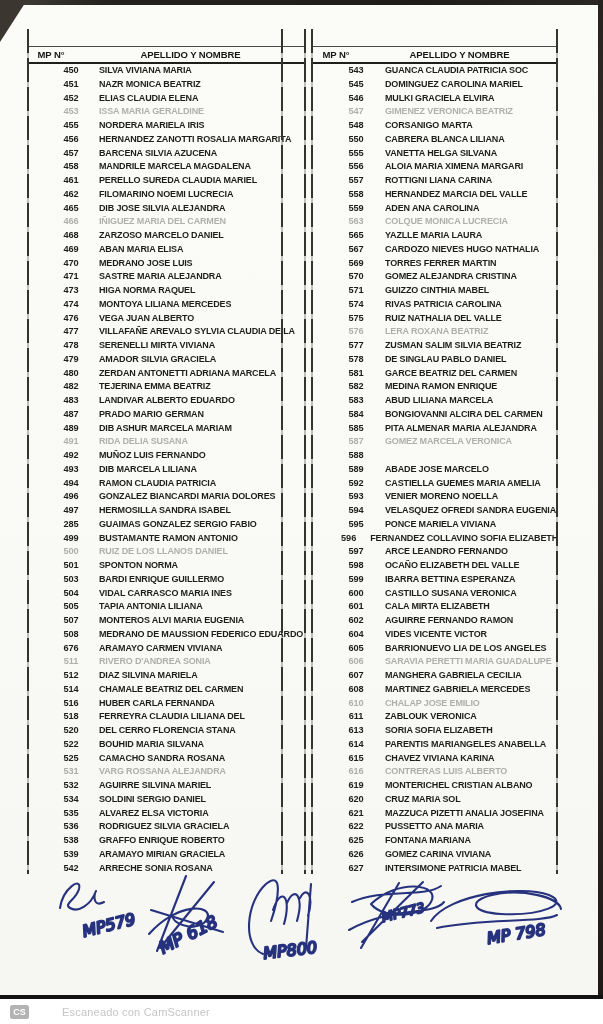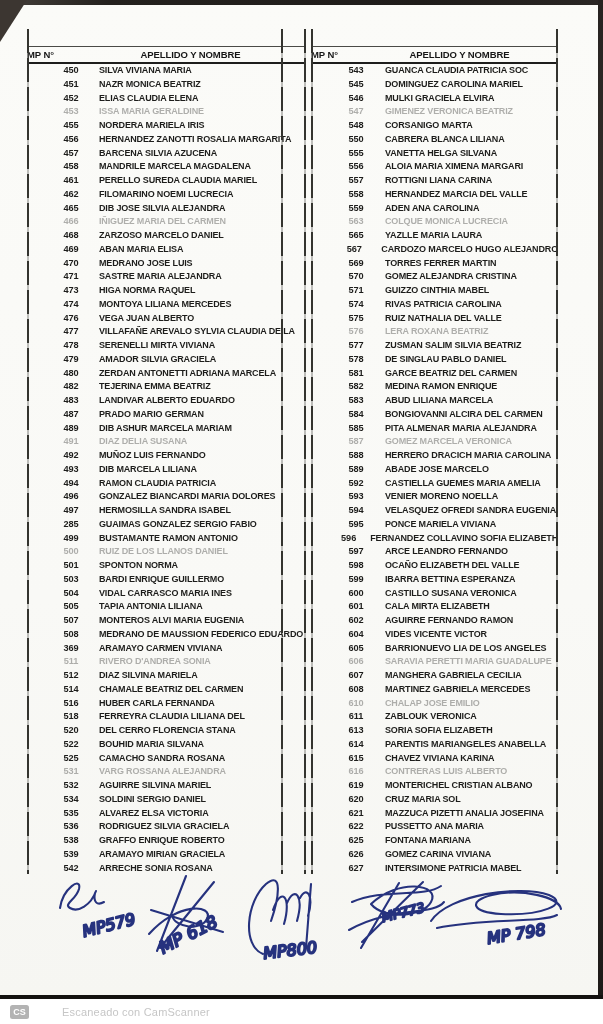--- a/index.html
+++ b/index.html
@@ -20,21 +20,21 @@
     background:linear-gradient(180deg,#262220,#3a3430 30%,#2c2826 70%,#1d1a18);z-index:5;}
   .corner-wedge{position:absolute;left:0;top:0;width:0;height:0;
     border-top:42px solid #3c3631;border-right:27px solid transparent;z-index:6;filter:blur(.4px);}
   .edge-bottom{position:absolute;left:0;top:995px;width:603px;height:4px;background:#141210;z-index:5;}
   
   .tbl{position:absolute;top:46px;z-index:2;}
   .tbl-left{left:27px;width:279px;}
   .tbl-right{left:311px;width:247px;}
   .thead{display:flex;align-items:center;height:15px;
     border-top:1px solid #4a4a46;border-bottom:2.5px solid #1e1e1c;}
-  .h-mp{width:48px;text-align:left;font-size:9.5px;font-weight:bold;color:#161616;letter-spacing:-.1px;}
+  .h-mp{width:48px;text-align:center;font-size:9.5px;font-weight:bold;color:#161616;letter-spacing:-.1px;}
   .tbl-right .h-mp{width:50px;}
   .h-name{flex:1;text-align:center;font-size:9.5px;font-weight:bold;color:#161616;letter-spacing:-.1px;}
   .tbody{position:relative;margin-left:20px;}
   .row{display:flex;height:13.75px;line-height:13.9px;white-space:nowrap;}
   .row .mp{width:48px;text-align:center;font-size:9.2px;font-weight:bold;color:#1d1d1b;letter-spacing:-.1px;}
   .tbl-right .row .mp{width:50px;}
   .row .nm{flex:1;padding-left:4px;font-size:9px;font-weight:bold;color:#1d1d1b;letter-spacing:-.15px;}
   .row.faded .mp,.row.faded .nm{color:rgba(70,70,66,.42);}
   
   .vline{position:absolute;top:0;width:2px;
@@ -174,21 +174,21 @@
       <div class="row">
         <div class="mp">487</div>
         <div class="nm">PRADO MARIO GERMAN</div>
       </div>
       <div class="row">
         <div class="mp">489</div>
         <div class="nm">DIB ASHUR MARCELA MARIAM</div>
       </div>
       <div class="row faded">
         <div class="mp">491</div>
-        <div class="nm">DIAZ DELIA SUSANA</div>
+        <div class="nm">RIDA DELIA SUSANA</div>
       </div>
       <div class="row">
         <div class="mp">492</div>
         <div class="nm">MUÑOZ LUIS FERNANDO</div>
       </div>
       <div class="row">
         <div class="mp">493</div>
         <div class="nm">DIB MARCELA LILIANA</div>
       </div>
       <div class="row">
@@ -233,21 +233,21 @@
       </div>
       <div class="row">
         <div class="mp">507</div>
         <div class="nm">MONTEROS ALVI MARIA EUGENIA</div>
       </div>
       <div class="row">
         <div class="mp">508</div>
         <div class="nm">MEDRANO DE MAUSSION FEDERICO EDUARDO</div>
       </div>
       <div class="row">
-        <div class="mp">369</div>
+        <div class="mp">676</div>
         <div class="nm">ARAMAYO CARMEN VIVIANA</div>
       </div>
       <div class="row faded">
         <div class="mp">511</div>
         <div class="nm">RIVERO D'ANDREA SONIA</div>
       </div>
       <div class="row">
         <div class="mp">512</div>
         <div class="nm">DIAZ SILVINA MARIELA</div>
       </div>
@@ -366,21 +366,21 @@
       <div class="row faded">
         <div class="mp">563</div>
         <div class="nm">COLQUE MONICA LUCRECIA</div>
       </div>
       <div class="row">
         <div class="mp">565</div>
         <div class="nm">YAZLLE MARIA LAURA</div>
       </div>
       <div class="row">
         <div class="mp">567</div>
-        <div class="nm">CARDOZO MARCELO HUGO ALEJANDRO</div>
+        <div class="nm">CARDOZO NIEVES HUGO NATHALIA</div>
       </div>
       <div class="row">
         <div class="mp">569</div>
         <div class="nm">TORRES FERRER MARTIN</div>
       </div>
       <div class="row">
         <div class="mp">570</div>
         <div class="nm">GOMEZ ALEJANDRA CRISTINA</div>
       </div>
       <div class="row">
@@ -426,21 +426,20 @@
       <div class="row">
         <div class="mp">585</div>
         <div class="nm">PITA ALMENAR MARIA ALEJANDRA</div>
       </div>
       <div class="row faded">
         <div class="mp">587</div>
         <div class="nm">GOMEZ MARCELA VERONICA</div>
       </div>
       <div class="row">
         <div class="mp">588</div>
-        <div class="nm">HERRERO DRACICH MARIA CAROLINA</div>
       </div>
       <div class="row">
         <div class="mp">589</div>
         <div class="nm">ABADE JOSE MARCELO</div>
       </div>
       <div class="row">
         <div class="mp">592</div>
         <div class="nm">CASTIELLA GUEMES MARIA AMELIA</div>
       </div>
       <div class="row">

